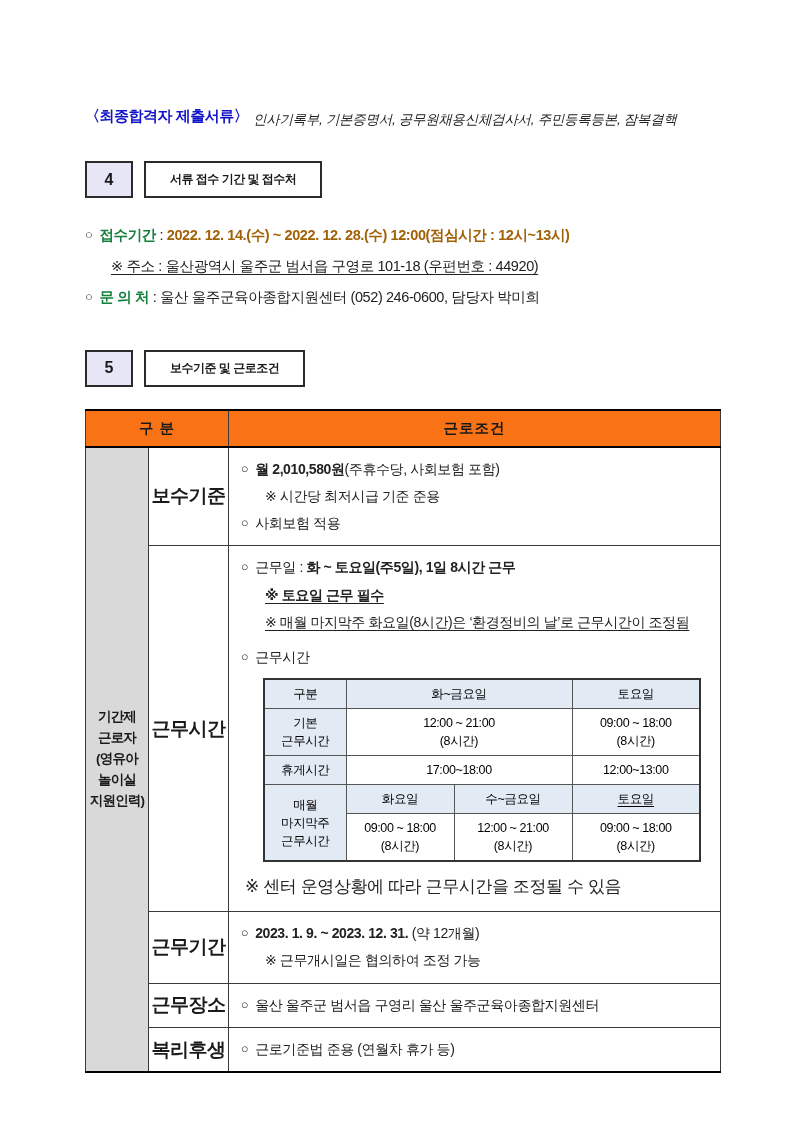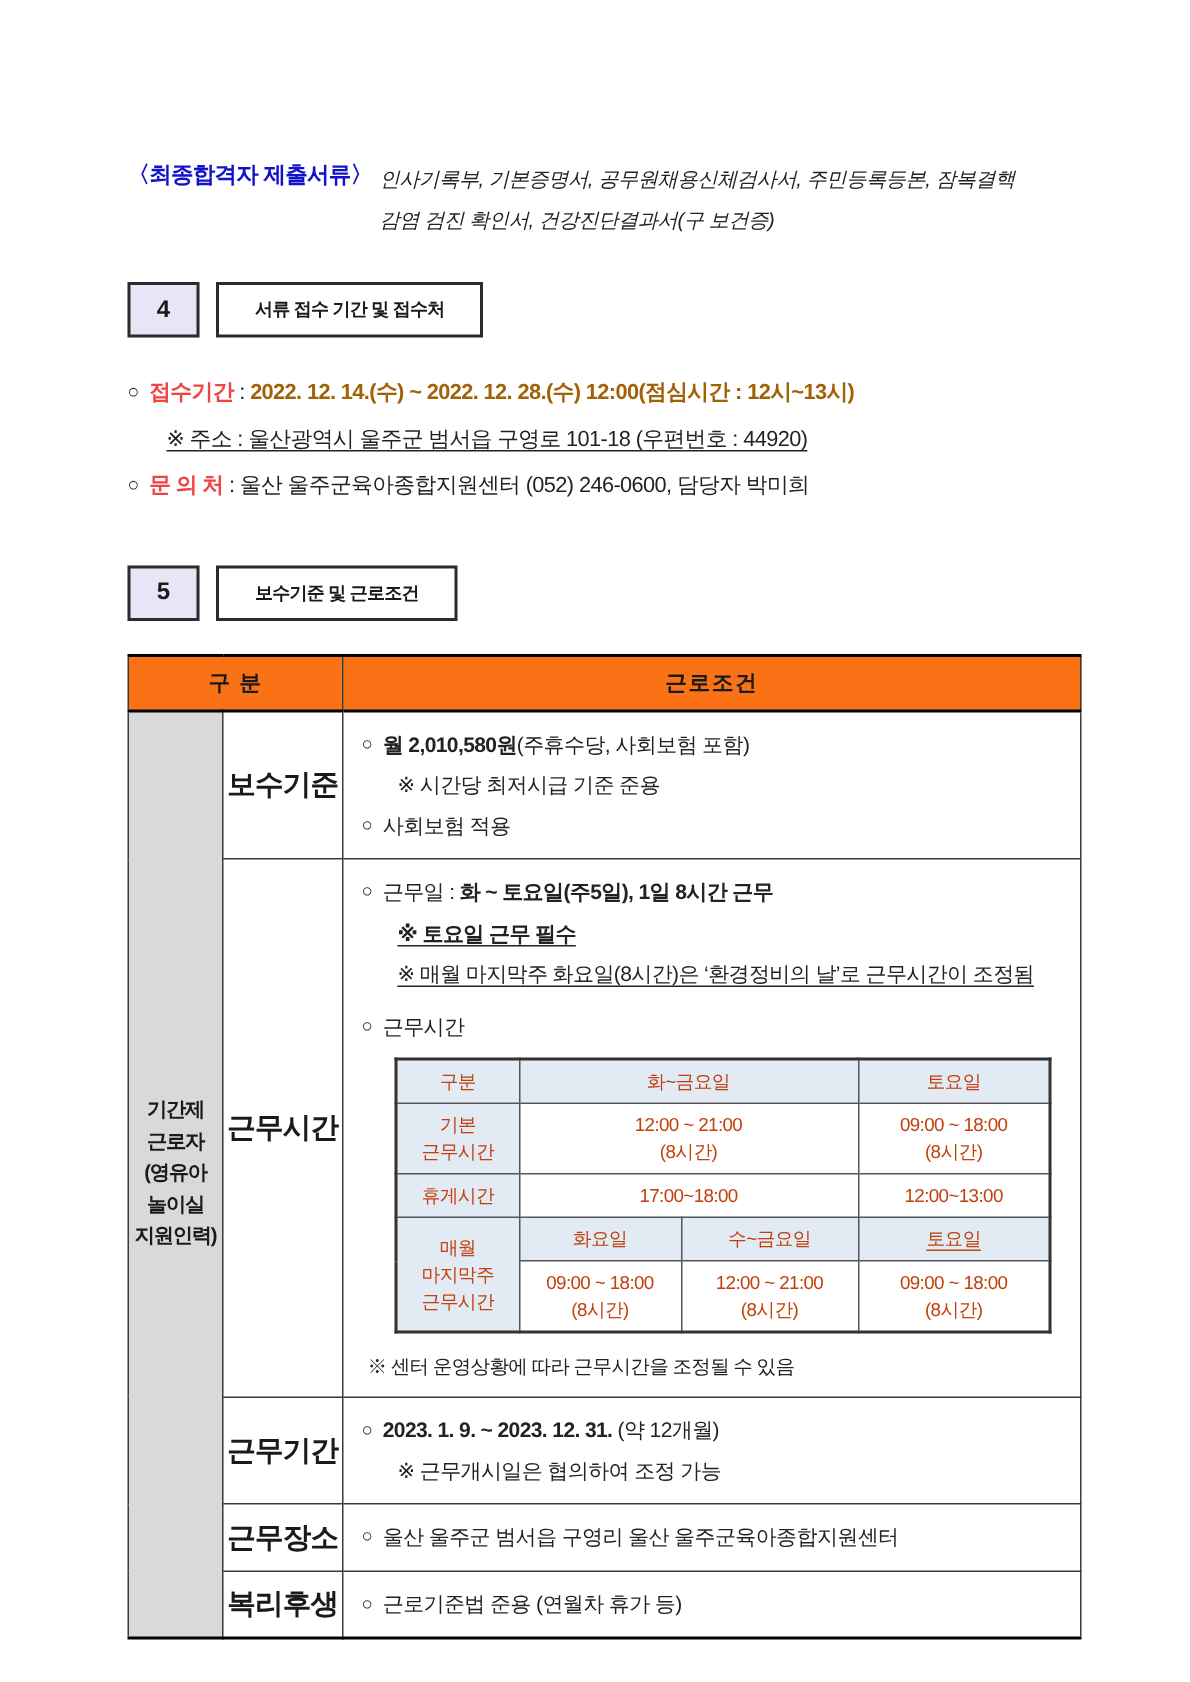--- a/index.html
+++ b/index.html
@@ -29,21 +29,21 @@
   .sec-title {
     height:37px; border:2px solid #2b2b2b; background:#fff;
     display:flex; align-items:center; padding:0 24px;
     font-size:12px; font-weight:bold; letter-spacing:-0.5px;
   }
 
   
   .s4-list { margin-bottom:36px; }
   .bline { font-size:14.5px; line-height:2.15; letter-spacing:-0.4px; color:#222; }
   .bullet-glyph { font-size:13px; margin-right:7px; position:relative; top:-1px; }
-  .blabel { font-weight:bold; color:#ef4444; }
+  .blabel { font-weight:bold; color:#15803d; }
   .bval-blue { font-weight:bold; color:#a16207; }
   .bnote { padding-left:26px; text-decoration:underline; text-underline-offset:3px; }
 
   
   .main-table { border-collapse:collapse; width:636px; table-layout:fixed; margin-top:22px; }
   .main-table th, .main-table td { border:1px solid #3a3a3a; vertical-align:middle; }
   .main-table { border-top:2.5px solid #000; border-bottom:2.5px solid #000; }
   .mt-head th {
     background:#f97316; height:37px; font-size:14.5px; font-weight:bold;
     text-align:center; letter-spacing:1px; border-bottom:2.5px solid #000;
@@ -58,37 +58,36 @@
   .cline .bullet-glyph { font-size:12.5px; }
   .indent { padding-left:24px; }
   .u { text-decoration:underline; text-underline-offset:3px; }
   .bold { font-weight:bold; }
 
   
   .inner-wrap { margin:6px 0 10px 22px; }
   .inner-table { border-collapse:collapse; border:2px solid #333; table-layout:fixed; width:436px; }
   .inner-table th, .inner-table td {
     border:1px solid #555; font-size:12.5px; font-weight:normal;
-    text-align:center; padding:5px 2px; line-height:1.45; letter-spacing:-0.4px; color:#c2410c;
+    text-align:center; padding:5px 2px; line-height:1.45; letter-spacing:-0.4px; color:#000000;
   }
   .inner-table th { background:#e2eaf4; }
   .inner-table td { background:#fff; }
-  .note-line { font-size:13px; letter-spacing:-0.4px; color:#222; padding-left:4px; line-height:1.8;font-family:Liberation Serif, serif; }
+  .note-line { font-size:17px; letter-spacing:-0.4px; color:#222; padding-left:4px; line-height:1.8; }
 </style>
 </head>
 <body>
 
 <div class="page">
   <div class="content">
 
     <div class="intro">
       <span class="intro-title">〈최종합격자 제출서류〉</span>
       <span class="intro-text">
         <span>인사기록부, 기본증명서, 공무원채용신체검사서, 주민등록등본, 잠복결핵</span><br>
-        <span>감염 검진 확인서, 건강진단결과서(구 보건증)</span>
       </span>
     </div>
 
     <div class="sec-header">
       <div class="sec-num">4</div>
       <div class="sec-title">서류 접수 기간 및 접수처</div>
     </div>
 
     <div class="s4-list">
       <div class="bline">

